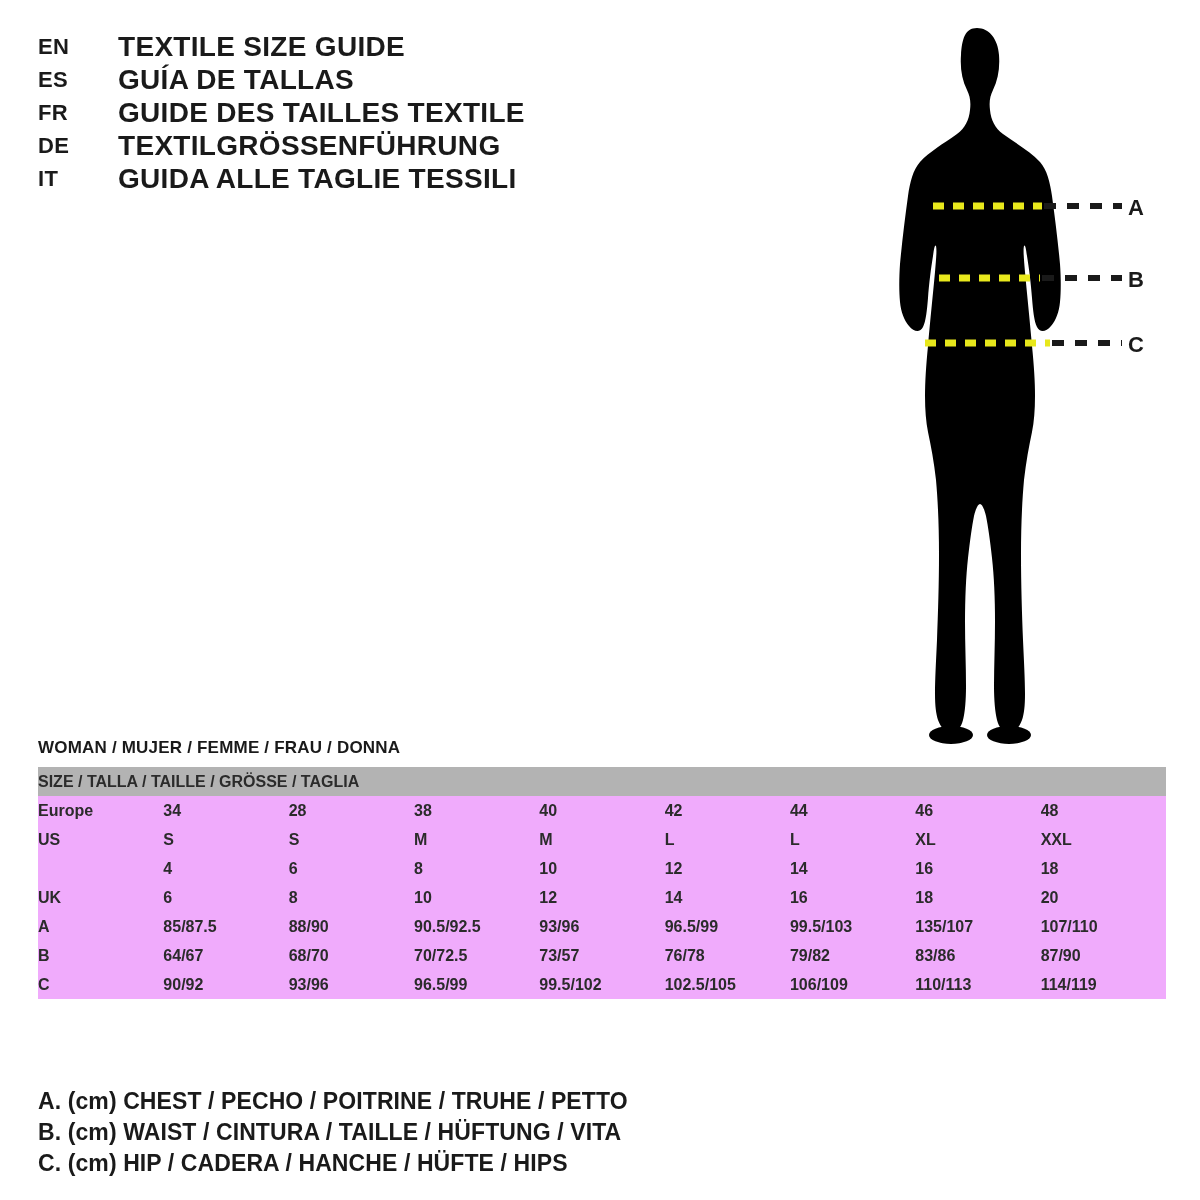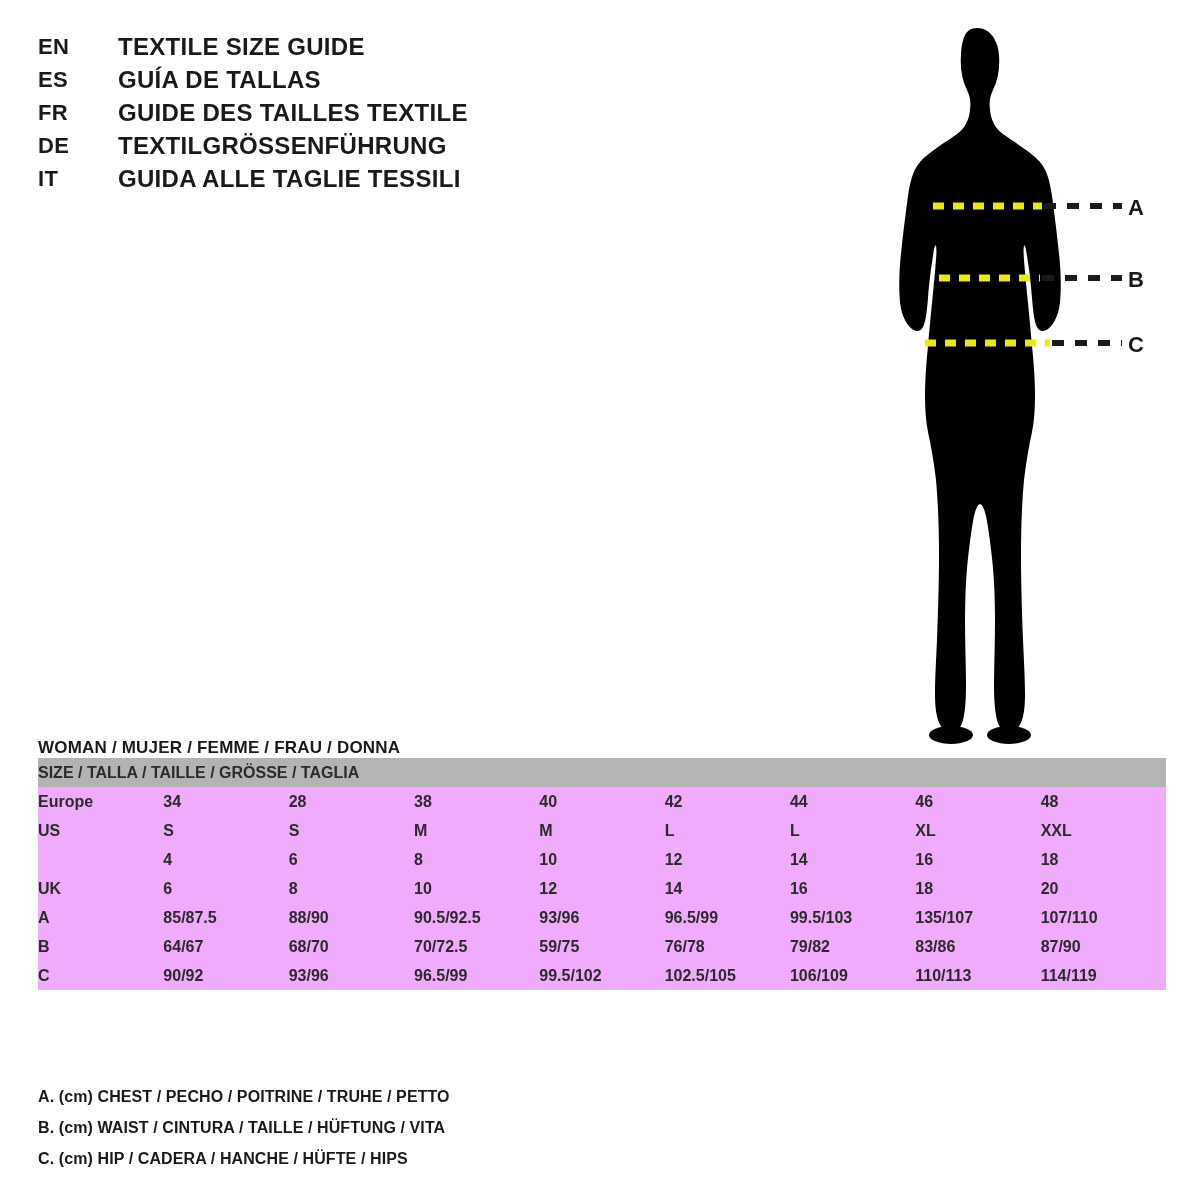--- a/index.html
+++ b/index.html
@@ -28,21 +28,21 @@
     align-items: center;
     height: 33px;
   }
   .title-lang {
     width: 80px;
     font-size: 22px;
     font-weight: bold;
     letter-spacing: 0.4px;
   }
   .title-text {
-    font-size: 24px;
+    font-size: 28px;
     font-weight: bold;
     letter-spacing: 0.3px;
     white-space: nowrap;
   }
 
   
   #figure-area {
     position: absolute;
     left: 860px;
     top: 10px;
@@ -62,20 +62,21 @@
   #table-section {
     position: absolute;
     left: 38px;
     top: 738px;
     width: 1128px;
   }
   #group-label {
     font-size: 17px;
     font-weight: bold;
     letter-spacing: 0.2px;
+    margin-bottom: 9px;
   }
   table.size-table {
     border-collapse: collapse;
     width: 1128px;
     table-layout: fixed;
   }
   table.size-table td,
   table.size-table th {
     font-size: 16px;
     font-weight: bold;
@@ -101,21 +102,21 @@
   td.val { text-align: left; }
 
   
   #legend {
     position: absolute;
     left: 38px;
     top: 1088px;
     width: 700px;
   }
   .legend-line {
-    font-size: 16px;
+    font-size: 23px;
     font-weight: bold;
     letter-spacing: 0.1px;
     height: 31px;
     white-space: nowrap;
   }
 </style>
 </head>
 <body>
 
 <div id="title-block">
@@ -289,21 +290,21 @@
         <td class="val">99.5/103</td>
         <td class="val">135/107</td>
         <td class="val">107/110</td>
       </tr>
 
       <tr class="row-b">
         <td class="rowlabel">B</td>
         <td class="val">64/67</td>
         <td class="val">68/70</td>
         <td class="val">70/72.5</td>
-        <td class="val">59/75</td>
+        <td class="val">73/57</td>
         <td class="val">76/78</td>
         <td class="val">79/82</td>
         <td class="val">83/86</td>
         <td class="val">87/90</td>
       </tr>
 
       <tr class="row-a">
         <td class="rowlabel">C</td>
         <td class="val">90/92</td>
         <td class="val">93/96</td>

